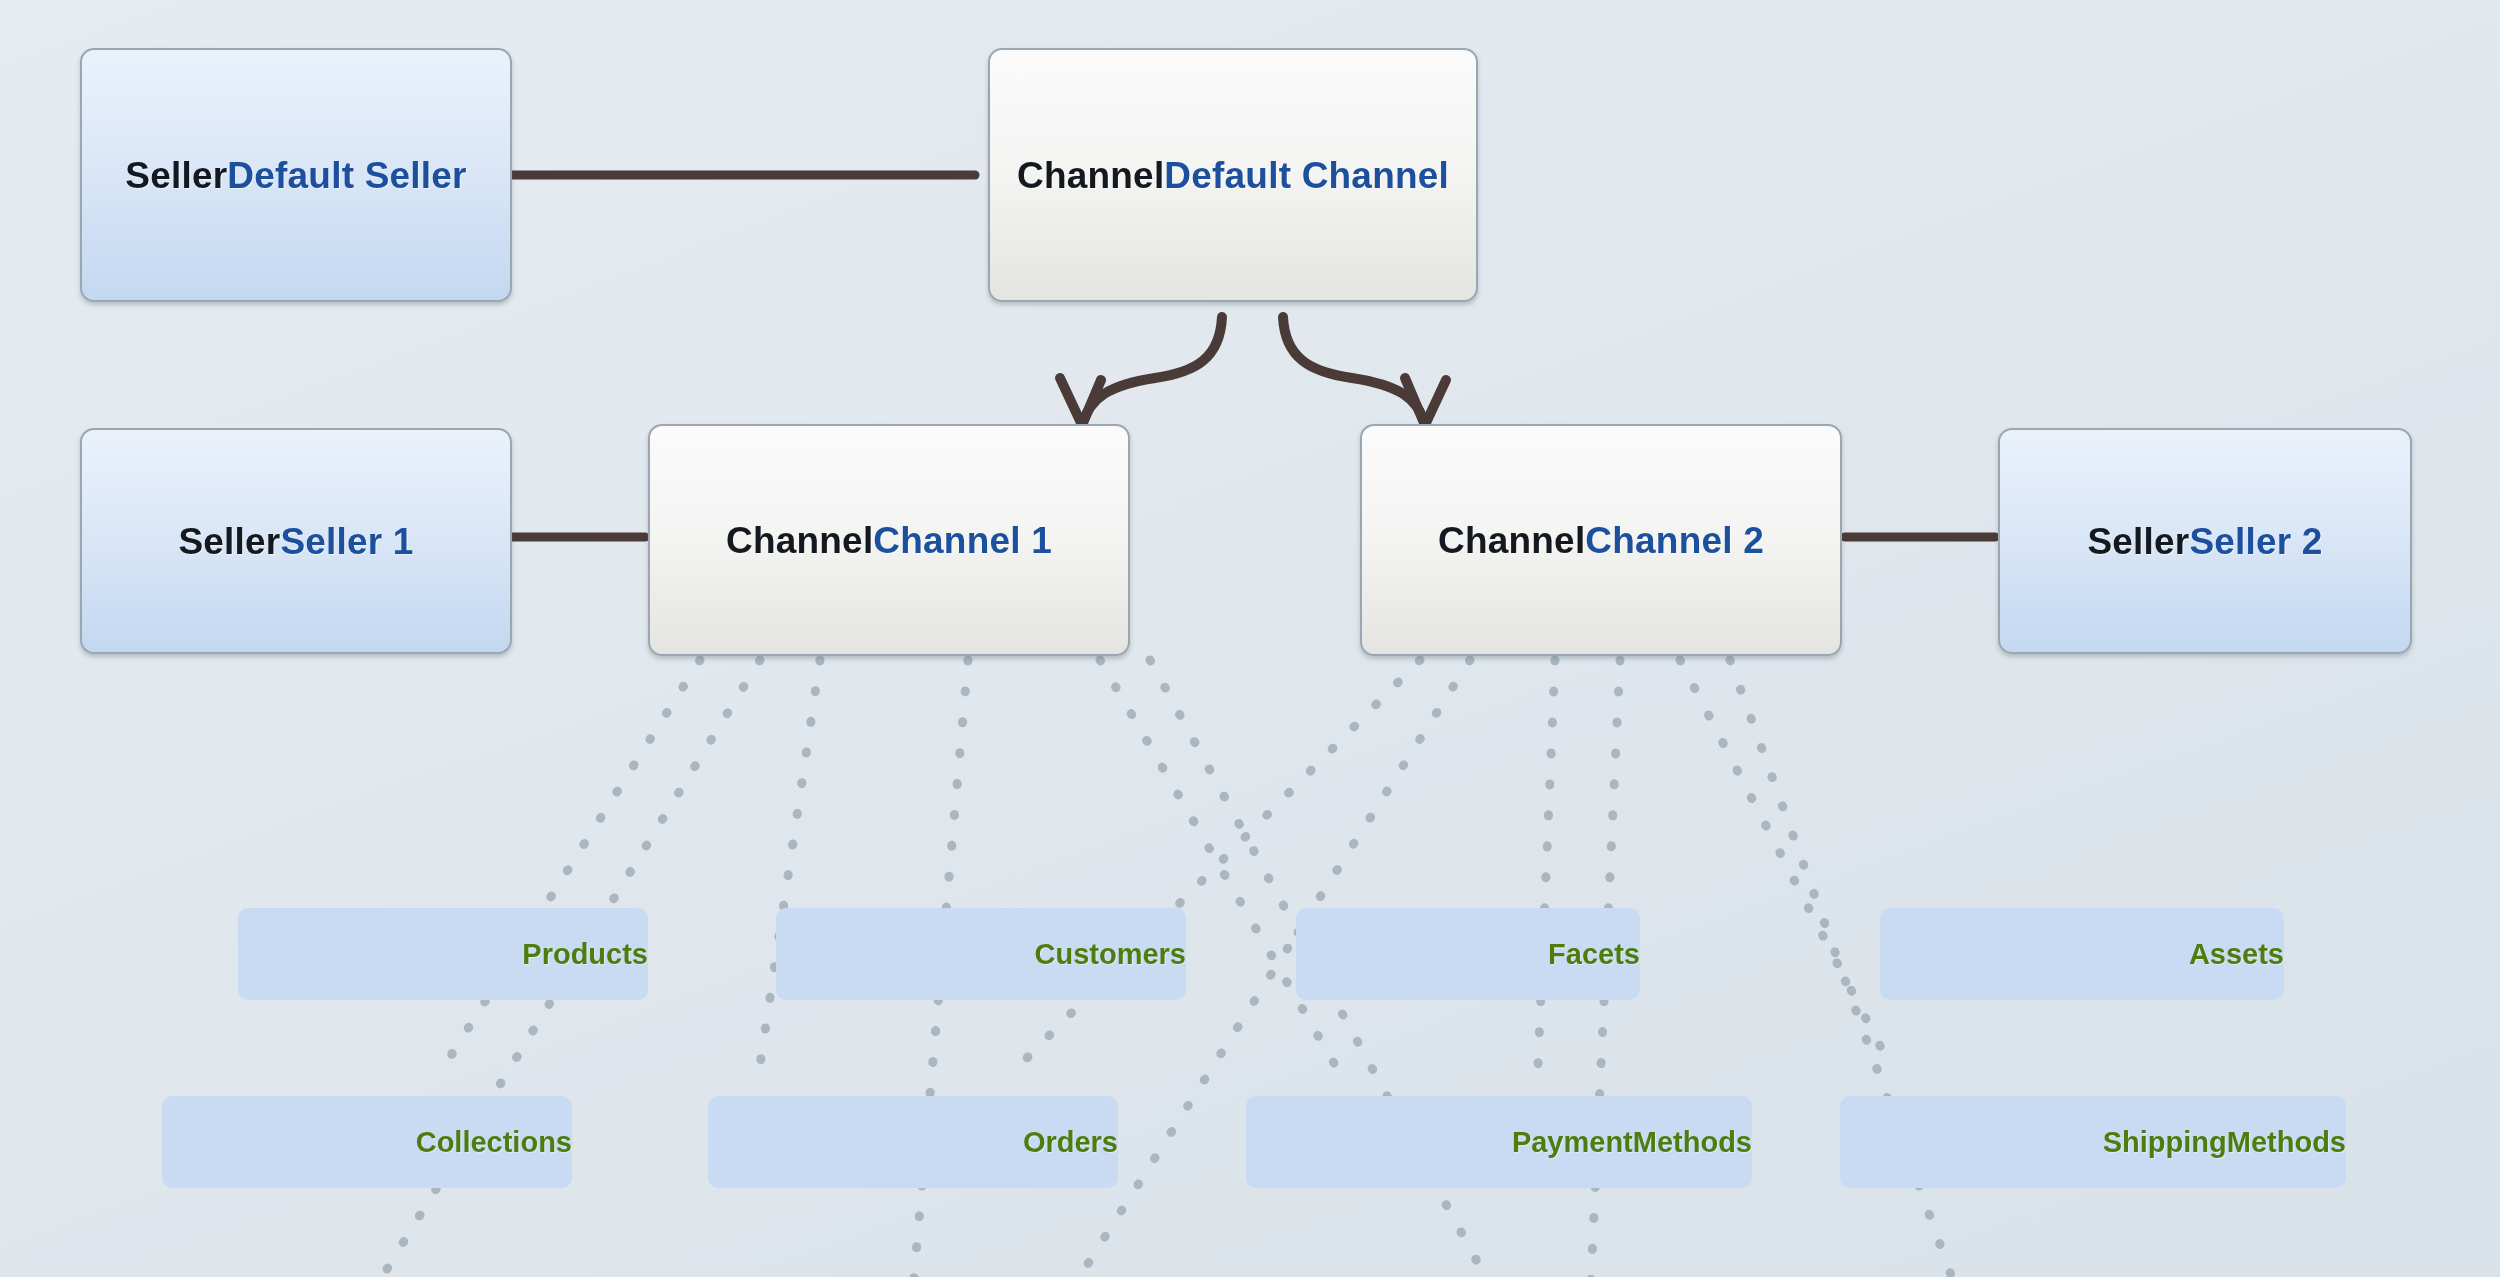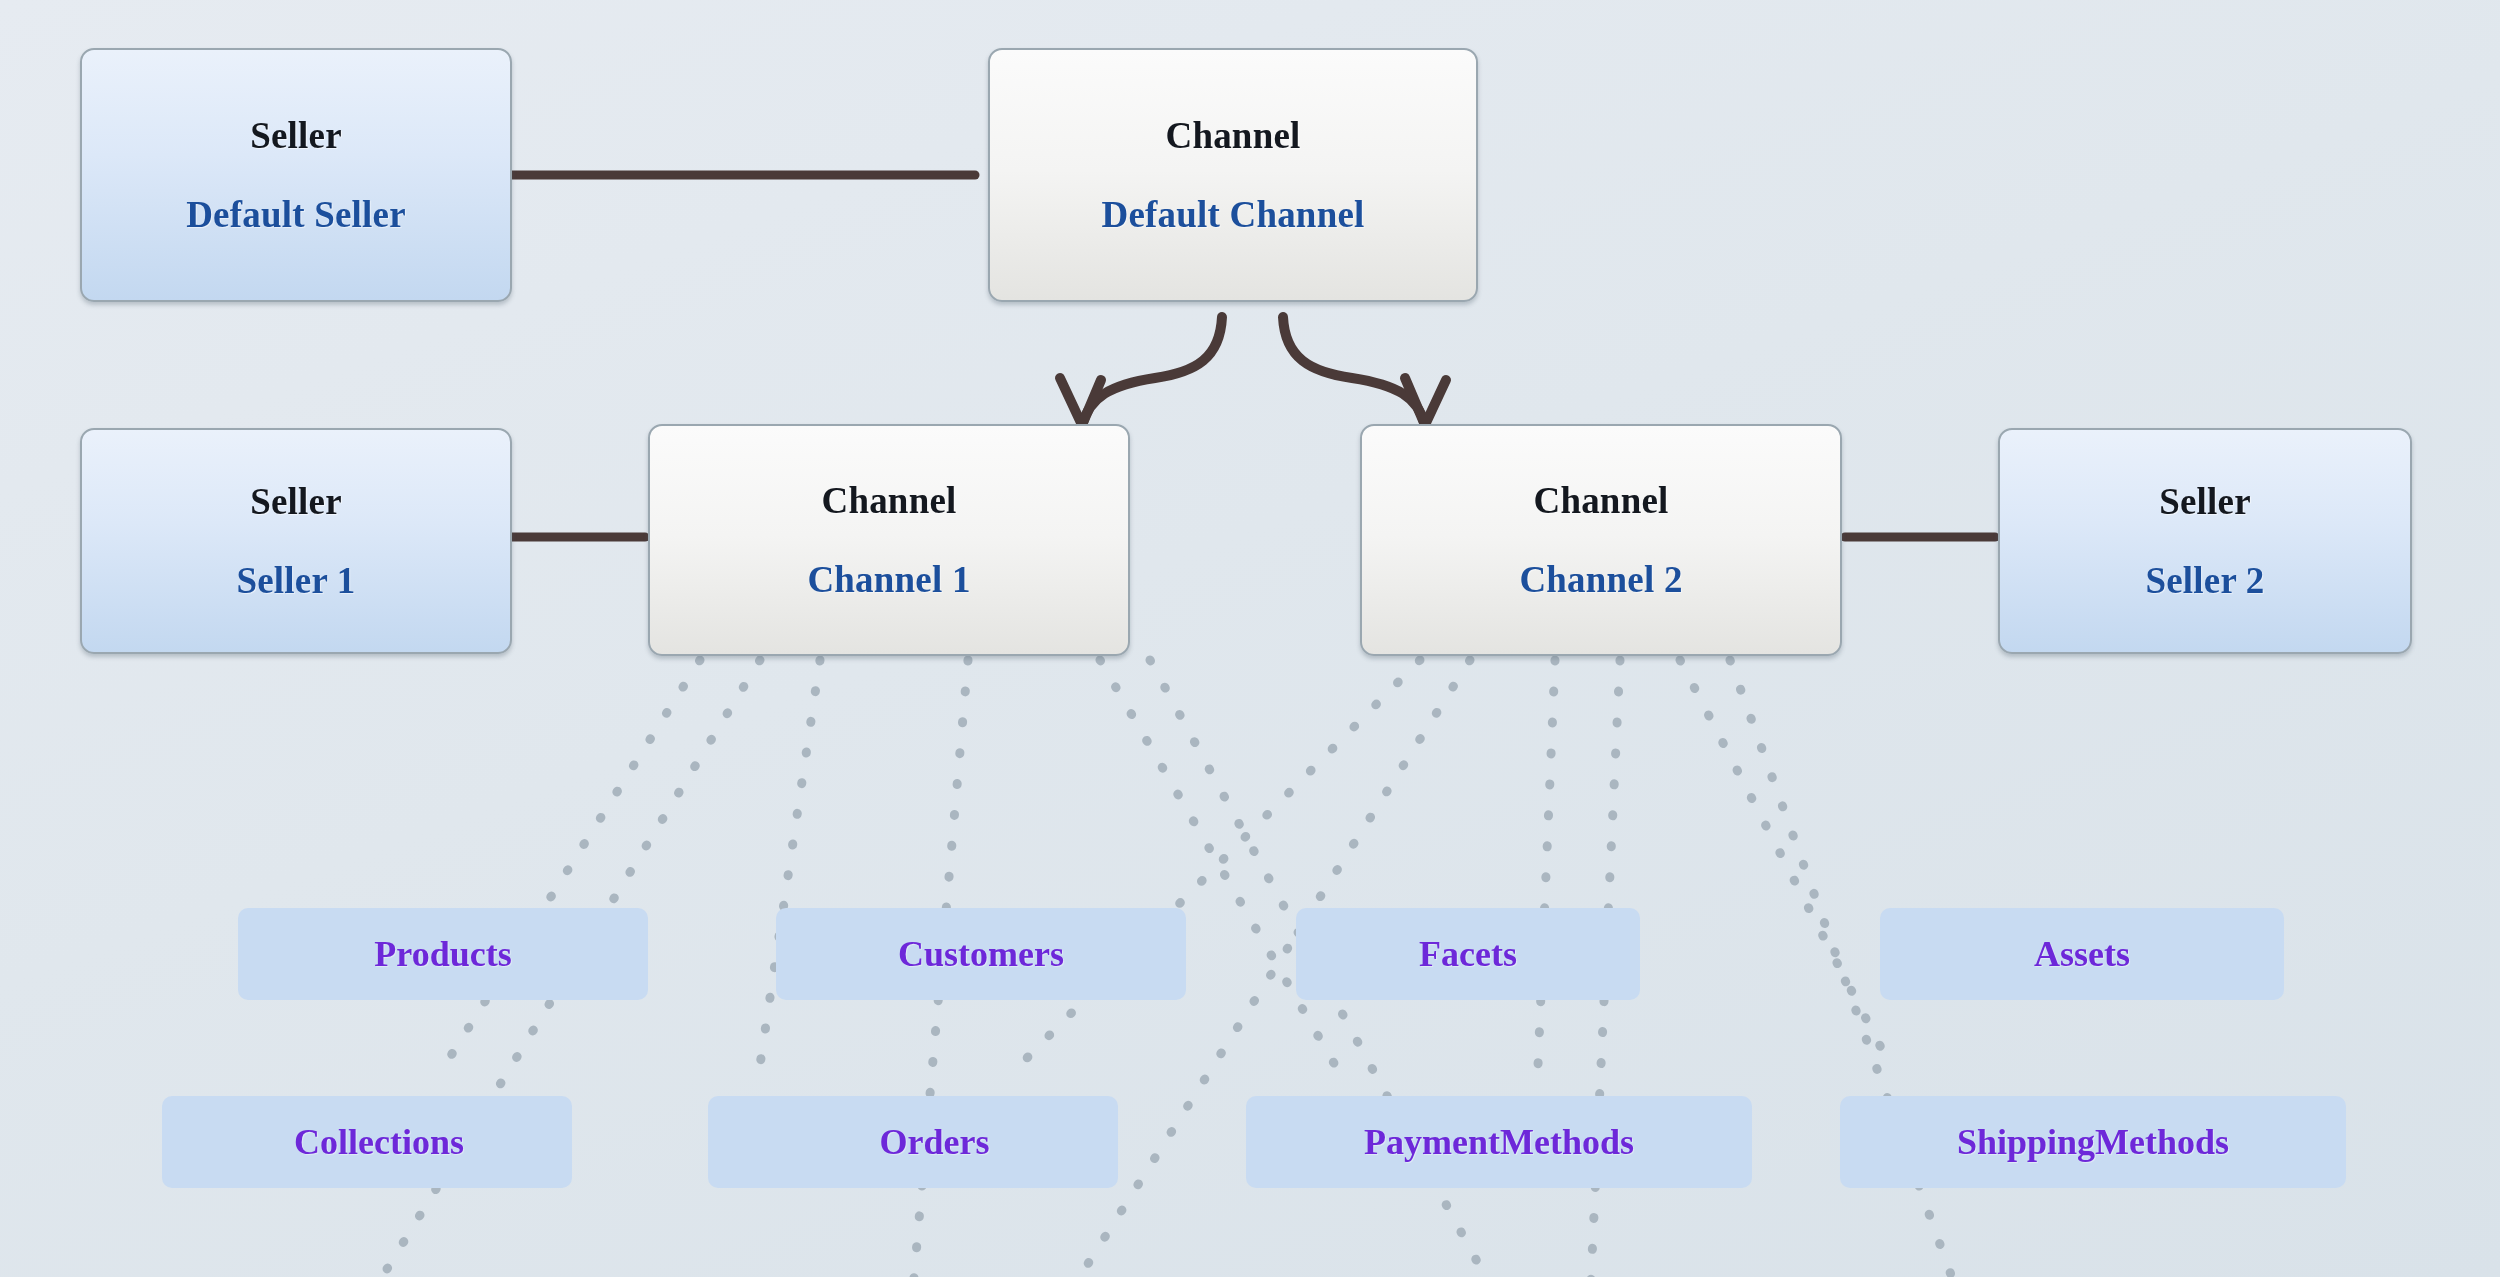--- a/index.html
+++ b/index.html
@@ -19,24 +19,23 @@
     position: absolute;
     left: 0; top: 0;
     width: 2500px;
     height: 1277px;
     pointer-events: none;
   }
   .node {
     position: absolute;
     box-sizing: border-box;
     display: flex;
-    flex-direction: column;
+    flex-direction: row;
     align-items: center;
     justify-content: center;
-    font-family: Liberation Serif, serif;
   }
   
   .card {
     border-radius: 14px;
     border: 2px solid #9aa7b0;
     box-shadow: 0 3px 4px rgba(80,95,110,0.30);
   }
   .card.seller {
     background: linear-gradient(180deg, #eaf1fb 0%, #dce8f8 42%, #c3d8f0 100%);
   }
@@ -58,25 +57,26 @@
     letter-spacing: .2px;
     text-shadow: 1px 1px 1px rgba(255,255,255,0.55);
     line-height: 1;
   }
   .card .gap { height: 42px; }
 
   
   .chip {
     background: #c8dbf2;
     border-radius: 10px;
-    font-size: 36px;
+    font-size: 29px;
     font-weight: bold;
-    color: #6d28d9;
+    color: #4d7c0f;
     text-shadow: 1px 1px 1px rgba(255,255,255,0.45);
     white-space: nowrap;
+    justify-content: flex-end;
   }
 </style>
 </head>
 <body>
 
 <div id="canvas">
 
   <svg id="edges" viewBox="0 0 2500 1277" preserveAspectRatio="none">
 
     <line x1="512" y1="175" x2="975" y2="175" stroke="#4a3a38" stroke-width="9" stroke-linecap="round"></line>

